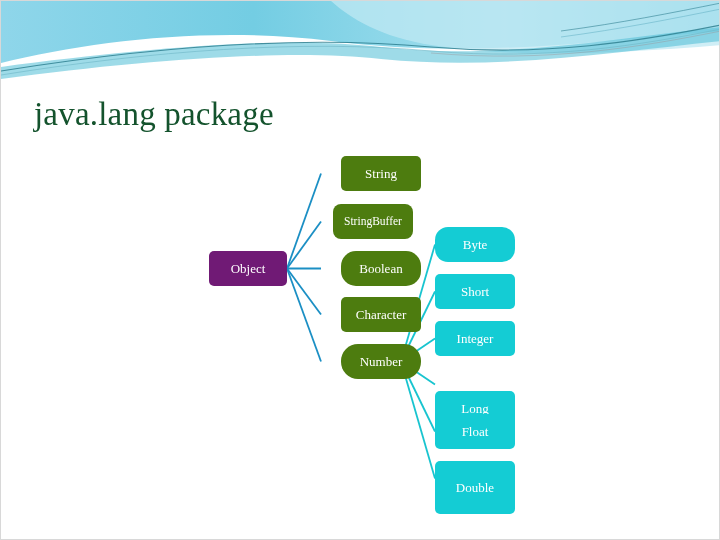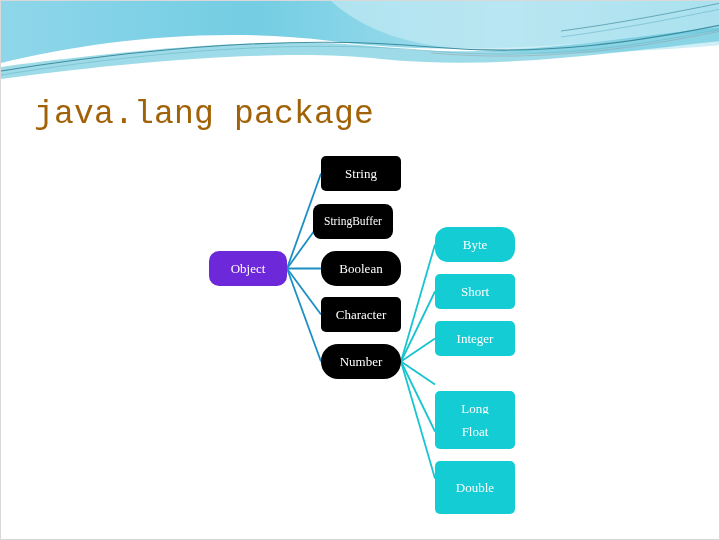--- a/index.html
+++ b/index.html
@@ -27,25 +27,25 @@
     top: 0;
     width: 720px;
     height: 78px;
     pointer-events: none;
   }
   
   #page-title {
     position: absolute;
     left: 33px;
     top: 95px;
-    font-family: Liberation Mono, monospace;
+    font-family: Liberation Serif, serif;
     font-size: 33px;
     font-weight: 400;
     letter-spacing: 0.2px;
-    color: #a16207;
+    color: #14532d;
     white-space: nowrap;
   }
   
   #diagram {
     position: absolute;
     left: 0;
     top: 0;
     width: 720px;
     height: 540px;
   }
@@ -64,25 +64,25 @@
     border-radius: 5px;
     color: #ffffff;
     font-family: "Liberation Serif", "DejaVu Serif", serif;
     font-size: 13px;
     line-height: 1;
     text-align: center;
     box-sizing: border-box;
     user-select: none;
   }
   .node.root {
-    background: #6d28d9;
-    border-radius: 10px;
+    background: #701a75;
   }
   .node.level2 {
-    background: #000000;
+    background: #4d7c0f;
+    margin-left: 20px;
   }
   .node.level3 {
     background: #14ccd4;
   }
   .node.small-text {
     font-size: 11.5px;
   }
 </style>
 </head>
 <body>

